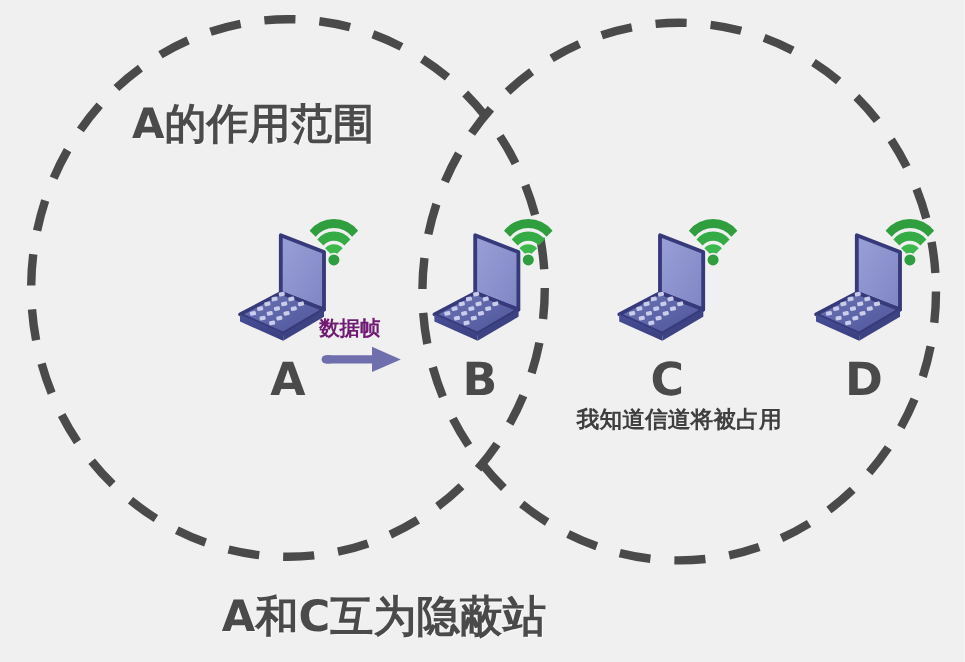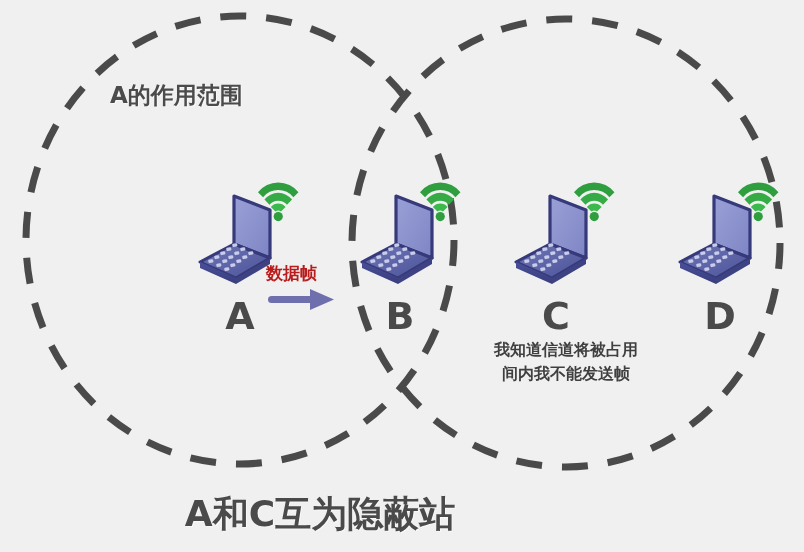--- a/index.html
+++ b/index.html
@@ -24,21 +24,21 @@
     top: 0;
     width: 804px;
     height: 552px;
   }
 
   .abs { position: absolute; }
 
   .range-label {
     font-family: "DejaVu Sans", "Liberation Sans", sans-serif;
     font-weight: bold;
-    font-size: 23px;
+    font-size: 35px;
     color: #4b4b4b;
     letter-spacing: 0px;
     white-space: nowrap;
     text-shadow: 1px 1px 0 rgba(255,255,255,0.55);
   }
   #label-range-a { left: 110px; top: 80px; }
   #label-range-c { left: 424px; top: 80px; }
 
   .node-letter {
     font-family: "DejaVu Sans", "Liberation Sans", sans-serif;
@@ -51,33 +51,33 @@
   }
   #letter-a { left: 210px; top: 294px; }
   #letter-b { left: 370px; top: 294px; }
   #letter-c { left: 526px; top: 294px; }
   #letter-d { left: 690px; top: 294px; }
 
   .frame-label {
     font-family: "DejaVu Sans", "Liberation Sans", sans-serif;
     font-weight: bold;
     font-size: 17px;
-    color: #b91c1c;
+    color: #701a75;
     white-space: nowrap;
   }
   #label-frame { left: 266px; top: 262px; }
 
   #note-c {
     left: 450px;
     top: 338px;
     width: 232px;
     text-align: center;
     font-family: "DejaVu Sans", "Liberation Sans", sans-serif;
     font-weight: bold;
-    font-size: 16px;
+    font-size: 19px;
     line-height: 24px;
     color: #3f3f3f;
   }
   #note-c div { white-space: nowrap; }
 
   #caption {
     left: 0px;
     top: 490px;
     width: 640px;
     text-align: center;
@@ -254,18 +254,17 @@
 
   <div class="abs node-letter" id="letter-a">A</div>
   <div class="abs node-letter" id="letter-b">B</div>
   <div class="abs node-letter" id="letter-c">C</div>
   <div class="abs node-letter" id="letter-d">D</div>
 
   <div class="abs frame-label" id="label-frame">数据帧</div>
 
   <div class="abs" id="note-c">
     <div>我知道信道将被占用</div>
-    <div>间内我不能发送帧</div>
   </div>
 
   <div class="abs" id="caption">A和C互为隐蔽站</div>
 
 </div>
 
 </body></html>

